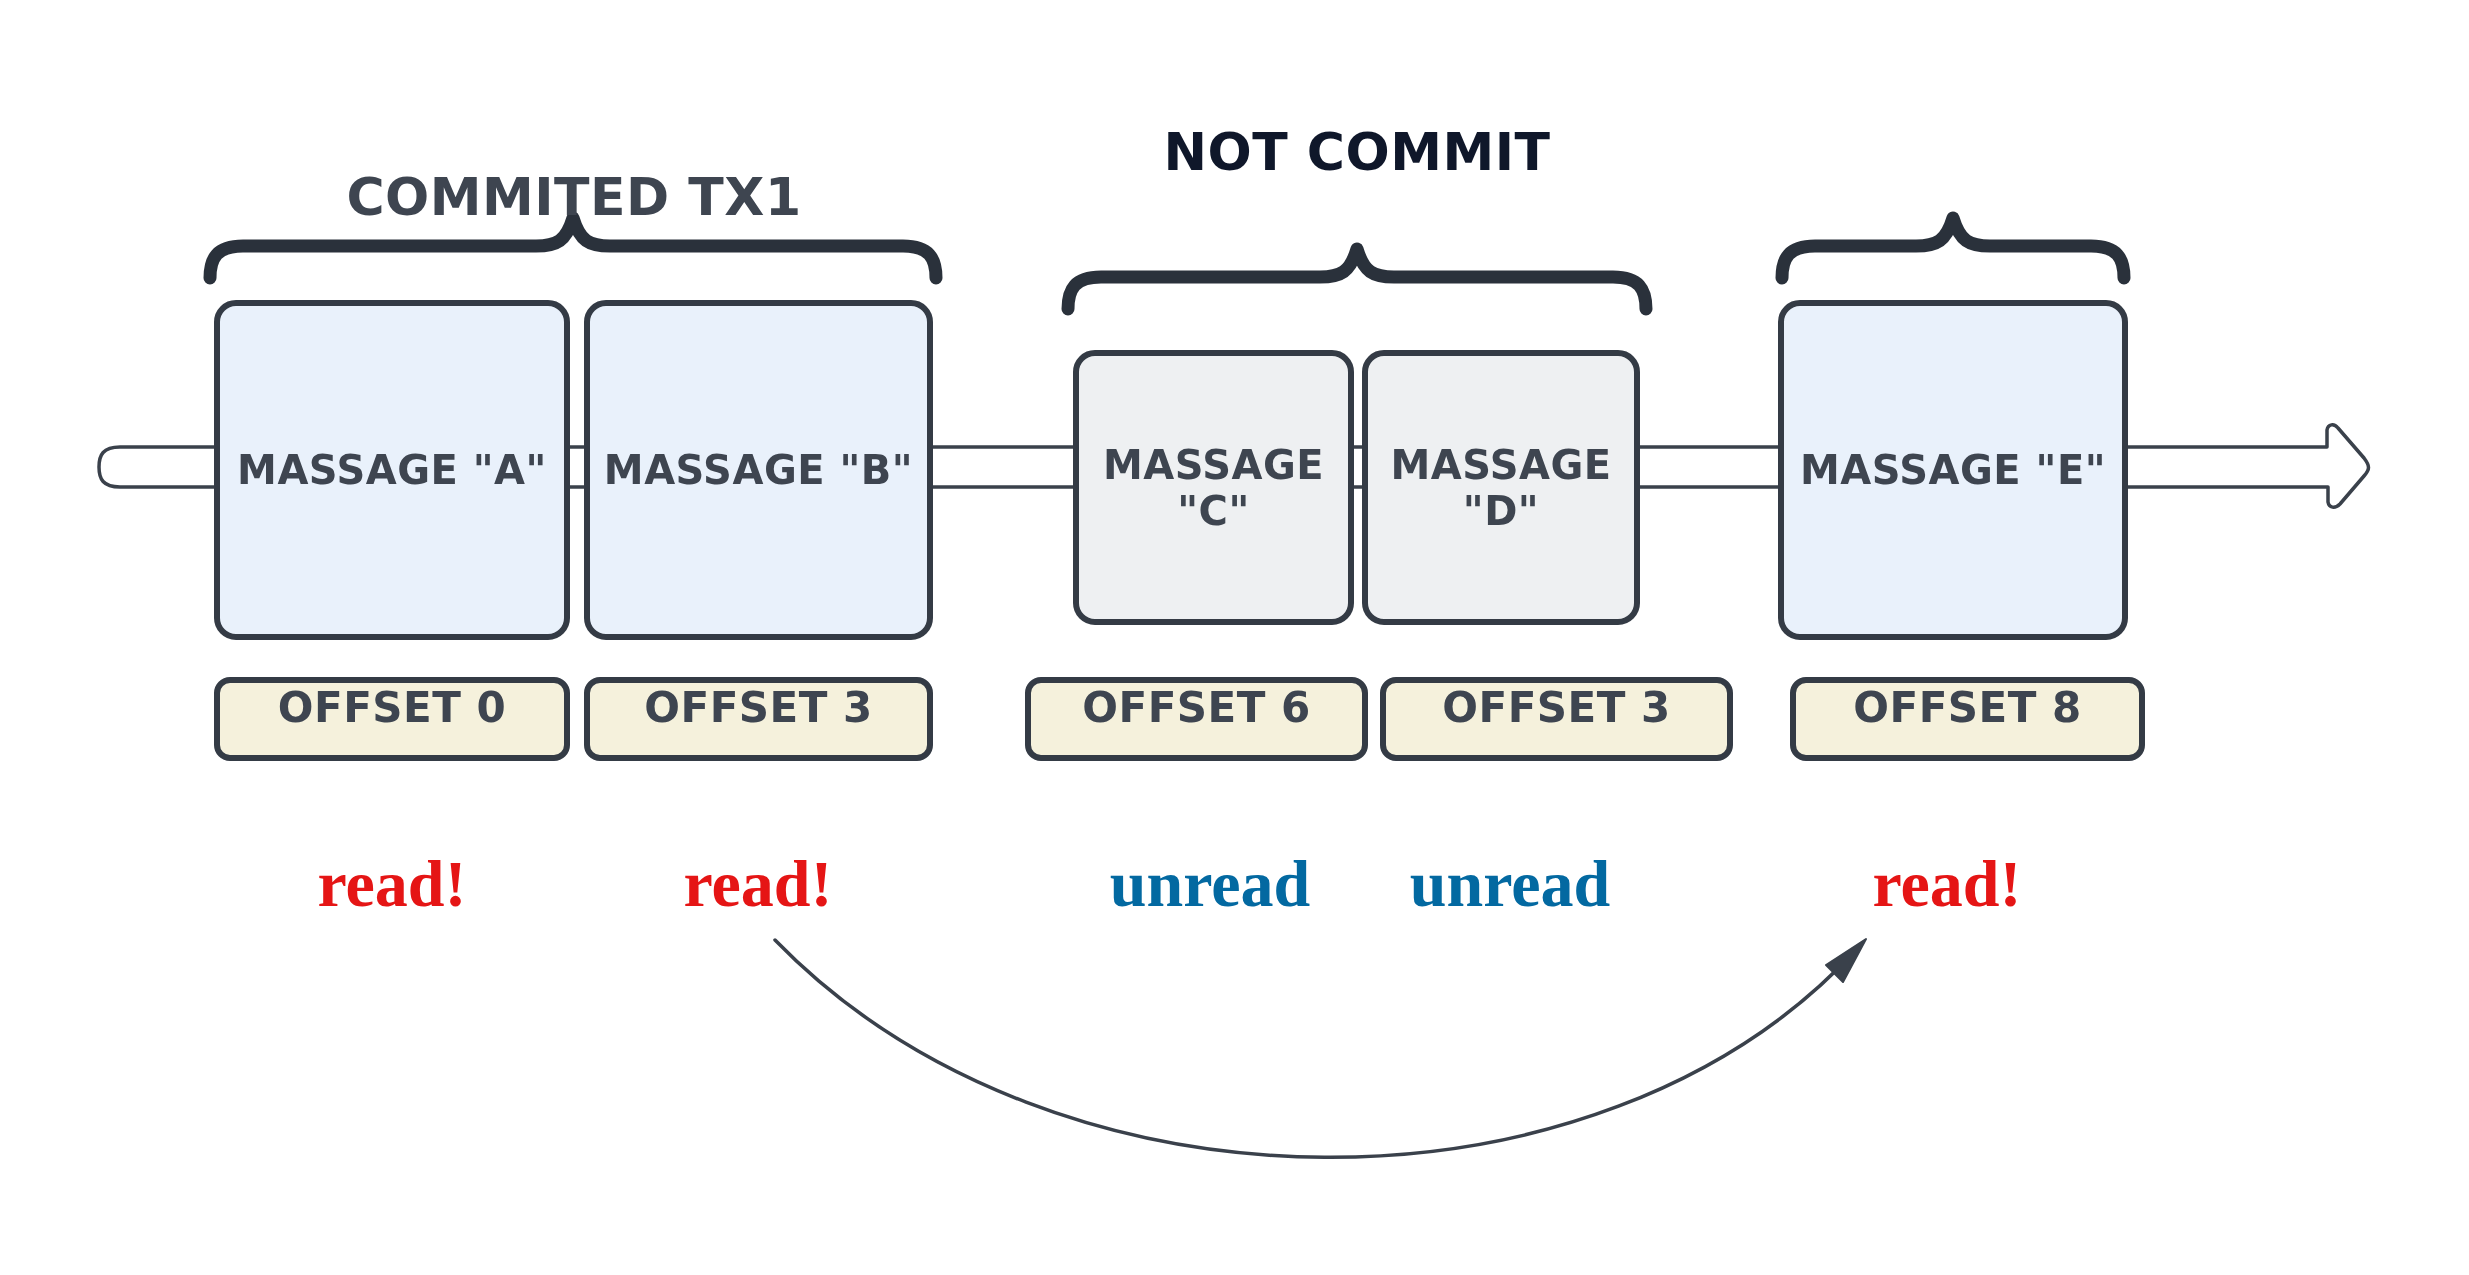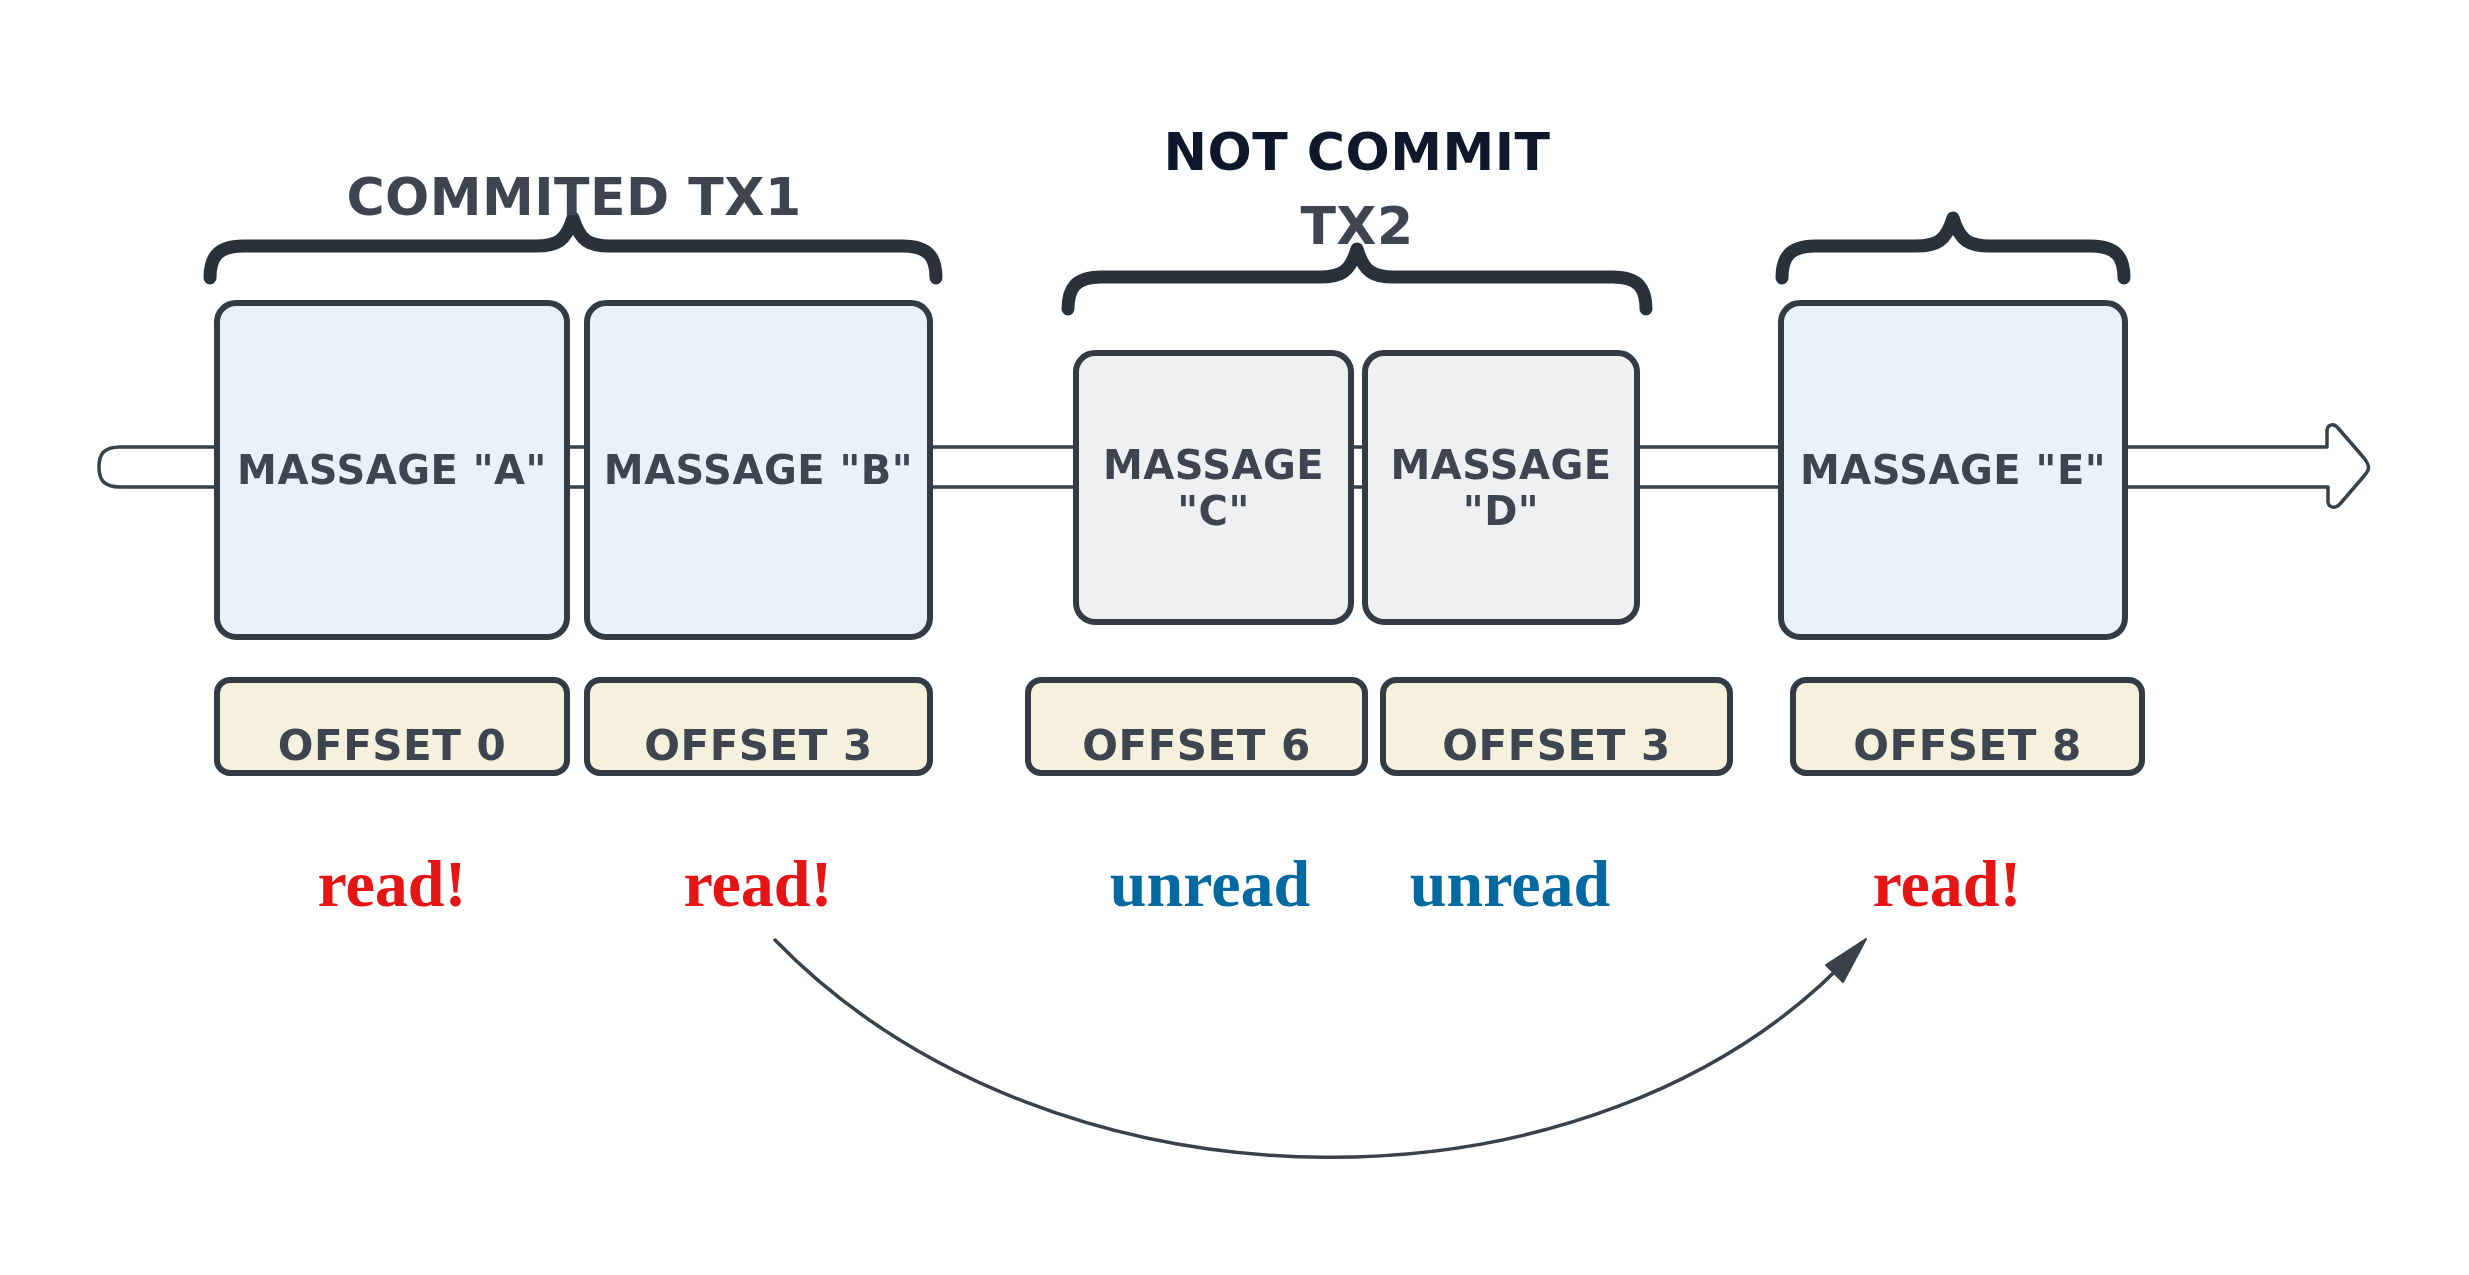--- a/index.html
+++ b/index.html
@@ -34,28 +34,28 @@
   .msg-box.committed { background: #e9f1fb; }
   .msg-box.uncommitted { background: #eef0f2; }
   
   .offset-box {
     position: absolute;
     box-sizing: border-box;
     border: 6px solid #343b45;
     border-radius: 16px;
     background: #f5f1dc;
     display: flex;
-    align-items: flex-end;
+    align-items: flex-start;
     justify-content: center;
     font-weight: 700;
     font-size: 42px;
     letter-spacing: 0.5px;
     color: #3e4550;
     top: 677px;
-    height: 99px;
+    height: 84px;
   }
   
   .group-title {
     position: absolute;
     width: 640px;
     text-align: center;
     font-weight: 700;
     font-size: 52px;
     letter-spacing: 0.5px;
     color: #3e4550;
@@ -109,21 +109,20 @@
 
     <path d="M 775 940 C 1055 1228, 1600 1228, 1856 950" fill="none" stroke="#3a414b" stroke-width="3.5" stroke-linecap="round"></path>
     <path d="M 1866 939 L 1843 982 L 1826 965 Z" fill="#3a414b" stroke="#3a414b" stroke-width="2" stroke-linejoin="round"></path>
   </svg>
 
   <div class="group-title" style="left:254px; top:160px;">
     <div class="gline dark">COMMITED TX1</div>
   </div>
   <div class="group-title" style="left:1037px; top:115px;">
     <div class="gline green">NOT COMMIT</div>
-    <div class="gline dark">TX2</div>
   </div>
 
   <div class="msg-box committed" style="left:214px; top:300px; width:356px; height:340px;">
     <span>MASSAGE "A"</span>
   </div>
   <div class="msg-box committed" style="left:584px; top:300px; width:349px; height:340px;">
     <span>MASSAGE "B"</span>
   </div>
   <div class="msg-box uncommitted" style="left:1073px; top:350px; width:281px; height:275px;">
     <span>MASSAGE "C"</span>

